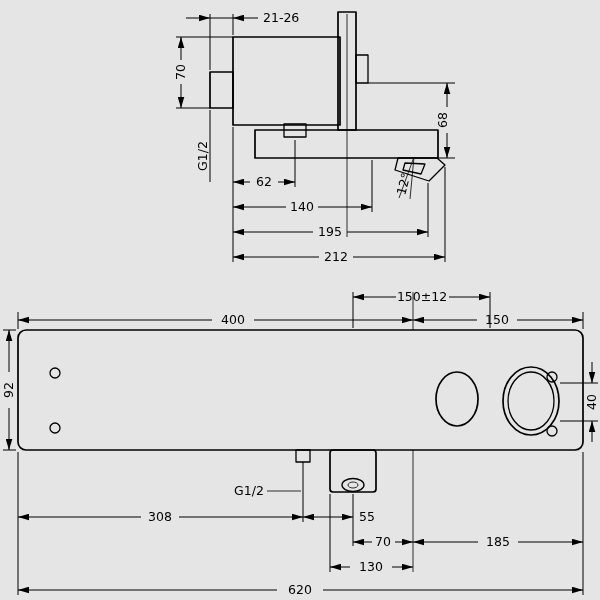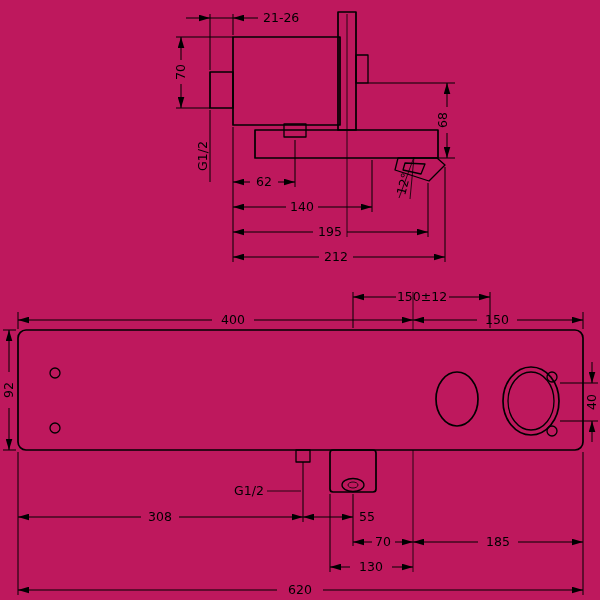--- a/index.html
+++ b/index.html
@@ -1,16 +1,16 @@
 <!DOCTYPE html>
 <html><head>
 <meta charset="utf-8">
 <style>
   html,body{margin:0;padding:0;background:#ffffff;}
-  .sheet{width:600px;height:600px;background:#be185d;position:relative;overflow:hidden;}
+  .sheet{width:600px;height:600px;background:#e5e5e5;position:relative;overflow:hidden;}
   svg{display:block;}
   .o{stroke:#000;fill:none;stroke-width:1.7;stroke-linejoin:round;stroke-linecap:square;}
   .o2{stroke:#000;fill:none;stroke-width:1.3;stroke-linejoin:round;}
   .d{stroke:#000;fill:none;stroke-width:1;}
   .c{stroke:#000;fill:none;stroke-width:.8;}
   text{font-family:"DejaVu Sans","Liberation Sans",sans-serif;font-size:12.5px;fill:#000;}
 </style>
 </head>
 <body>
 

